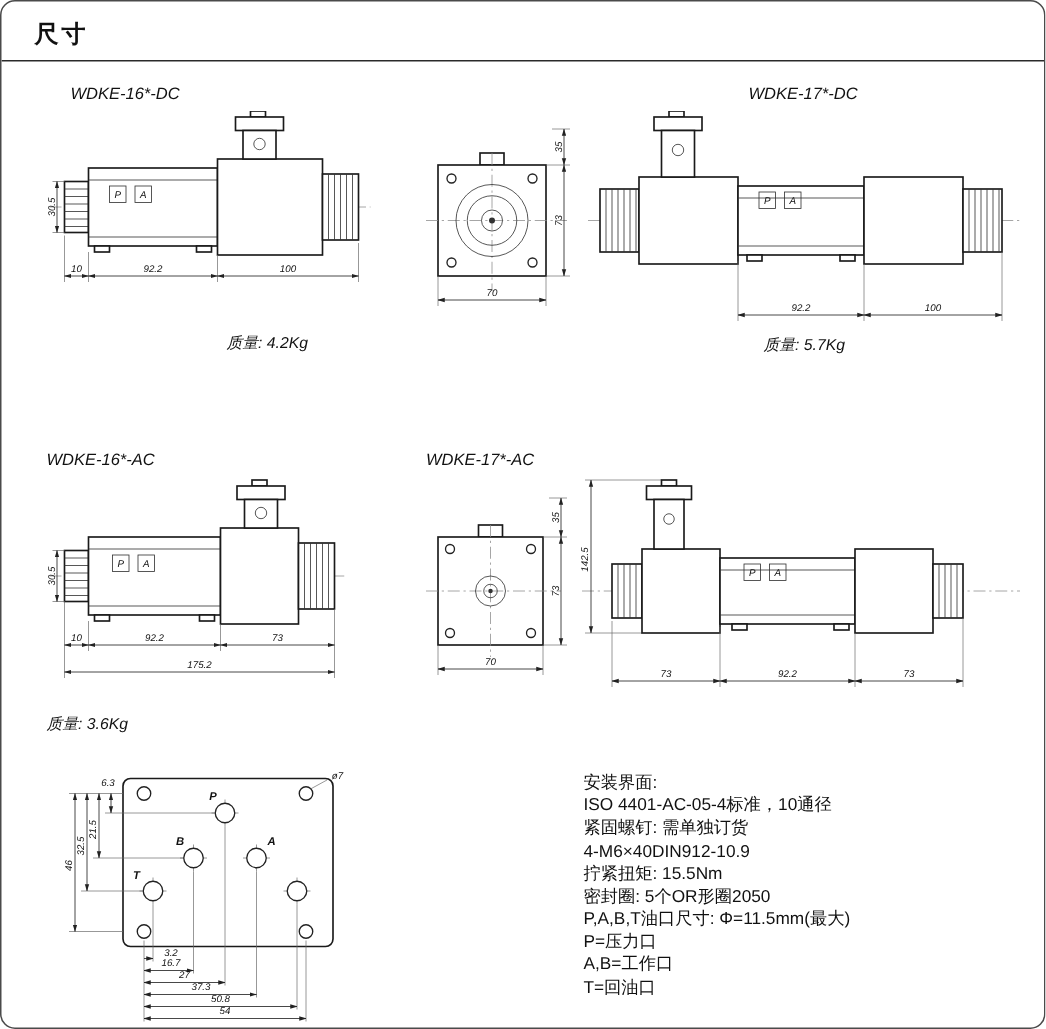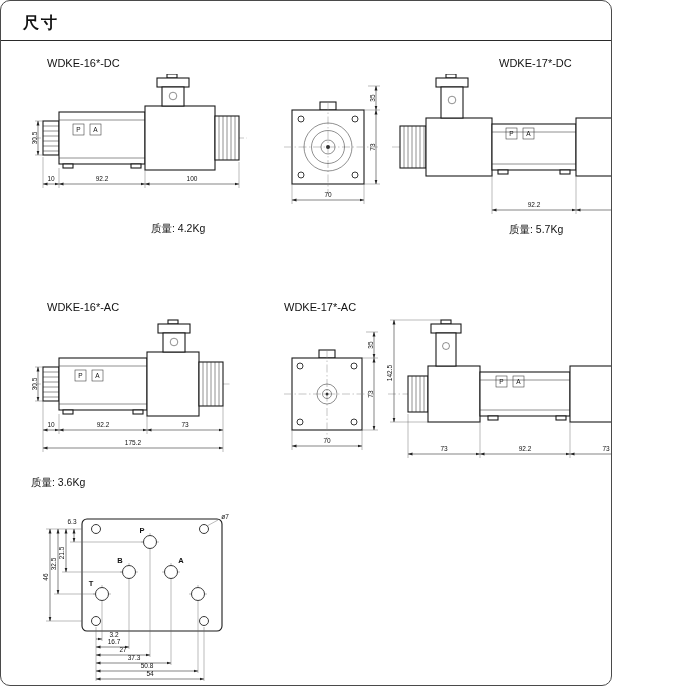--- a/index.html
+++ b/index.html
@@ -1,28 +1,28 @@
 <!DOCTYPE html>
 <html><head>
 <meta charset="utf-8">
 <style>
   * { box-sizing: border-box; margin: 0; padding: 0; }
   html,body { background:#fff; }
   body { font-family: "Liberation Sans", "DejaVu Sans", sans-serif; }
   .page {
-    position: relative; width: 612px; height: 686px;
+    position: relative; width: 697px; height: 686px;
     background: #fff; border: 1px solid #4a4a4a; border-radius: 10px;
     overflow: hidden;
   }
   .page-title {
     position: absolute; left: 22px; top: 12px;
     font-size: 16px; font-weight: bold; color: #111; letter-spacing: 2px;
   }
   .title-rule { position: absolute; left: 0; top: 39px; width: 697px; border-top: 1px solid #2a2a2a; }
-  .fig { position: absolute; }
+  .fig { position: absolute; font-style: italic; }
   .fig-label { font-size: 11px; color: #111; height: 15px; }
   .weight { font-size: 10.5px; color: #111; }
   .fig-svg { display: block; margin-top: 2px; }
   .ol   { fill:#fff; stroke:#1a1a1a; stroke-width:1.1; }
   .med  { fill:#fff; stroke:#222; stroke-width:0.9; }
   .thin { fill:none; stroke:#333; stroke-width:0.55; }
   .cl   { stroke:#888; stroke-width:0.5; stroke-dasharray:8 2.5 1.5 2.5; fill:none; }
   .dim  { stroke:#333; stroke-width:0.6; fill:none; }
   .ext  { stroke:#666; stroke-width:0.45; fill:none; }
   .dimtext { font-size:6.5px; fill:#111; text-anchor:middle; }
@@ -152,21 +152,21 @@
         <line class="dim" x1="208" y1="136" x2="292" y2="136" marker-start="url(#arr)" marker-end="url(#arr)"></line>
         <line class="dim" x1="292" y1="136" x2="384" y2="136" marker-start="url(#arr)" marker-end="url(#arr)"></line>
       </g>
       <text class="dimtext" x="250" y="133">92.2</text>
       <text class="dimtext" x="338" y="133">100</text>
     </svg>
     <div class="weight" style="margin-left:225px; margin-top:1px;">质量: 5.7Kg</div>
   </div>
 
   <div class="fig" style="left:30px; top:300px;">
-    <div class="fig-label" style="margin-left:16px;">WDKE-16*-AC</div>
+    <div class="fig-label" style="">WDKE-16*-AC</div>
     <svg class="fig-svg" width="240" height="150" viewBox="0 0 240 150">
       <line class="cl" x1="2" y1="66" x2="200" y2="66"></line>
       <g>
         <rect class="ol" x="12" y="49" width="16" height="34"></rect>
         <path class="thin" d="M12,54 H28 M12,59 H28 M12,64 H28 M12,69 H28 M12,74 H28 M12,79 H28"></path>
       </g>
       <g>
         <rect class="ol" x="28" y="40" width="88" height="52"></rect>
         <path class="thin" d="M28,48 H116 M28,86 H116"></path>
         <rect class="thin" x="44" y="52" width="11" height="11"></rect>
@@ -323,14 +323,26 @@
       </g>
       <text class="dimtext" x="88" y="126">3.2</text>
       <text class="dimtext" x="88" y="133">16.7</text>
       <text class="dimtext" x="97" y="141">27</text>
       <text class="dimtext" x="108" y="149">37.3</text>
       <text class="dimtext" x="121" y="157">50.8</text>
       <text class="dimtext" x="124" y="165">54</text>
     </svg>
   </div>
 
+  <div class="specs" style="left:388px; top:514px;">
+    <div>安装界面:</div>
+    <div>ISO 4401-AC-05-4标准，10通径</div>
+    <div>紧固螺钉: 需单独订货</div>
+    <div>4-M6×40DIN912-10.9</div>
+    <div>拧紧扭矩: 15.5Nm</div>
+    <div>密封圈: 5个OR形圈2050</div>
+    <div>P,A,B,T油口尺寸: Φ=11.5mm(最大)</div>
+    <div>P=压力口</div>
+    <div>A,B=工作口</div>
+    <div>T=回油口</div>
+  </div>
 
 </div>
 
 </body></html>

